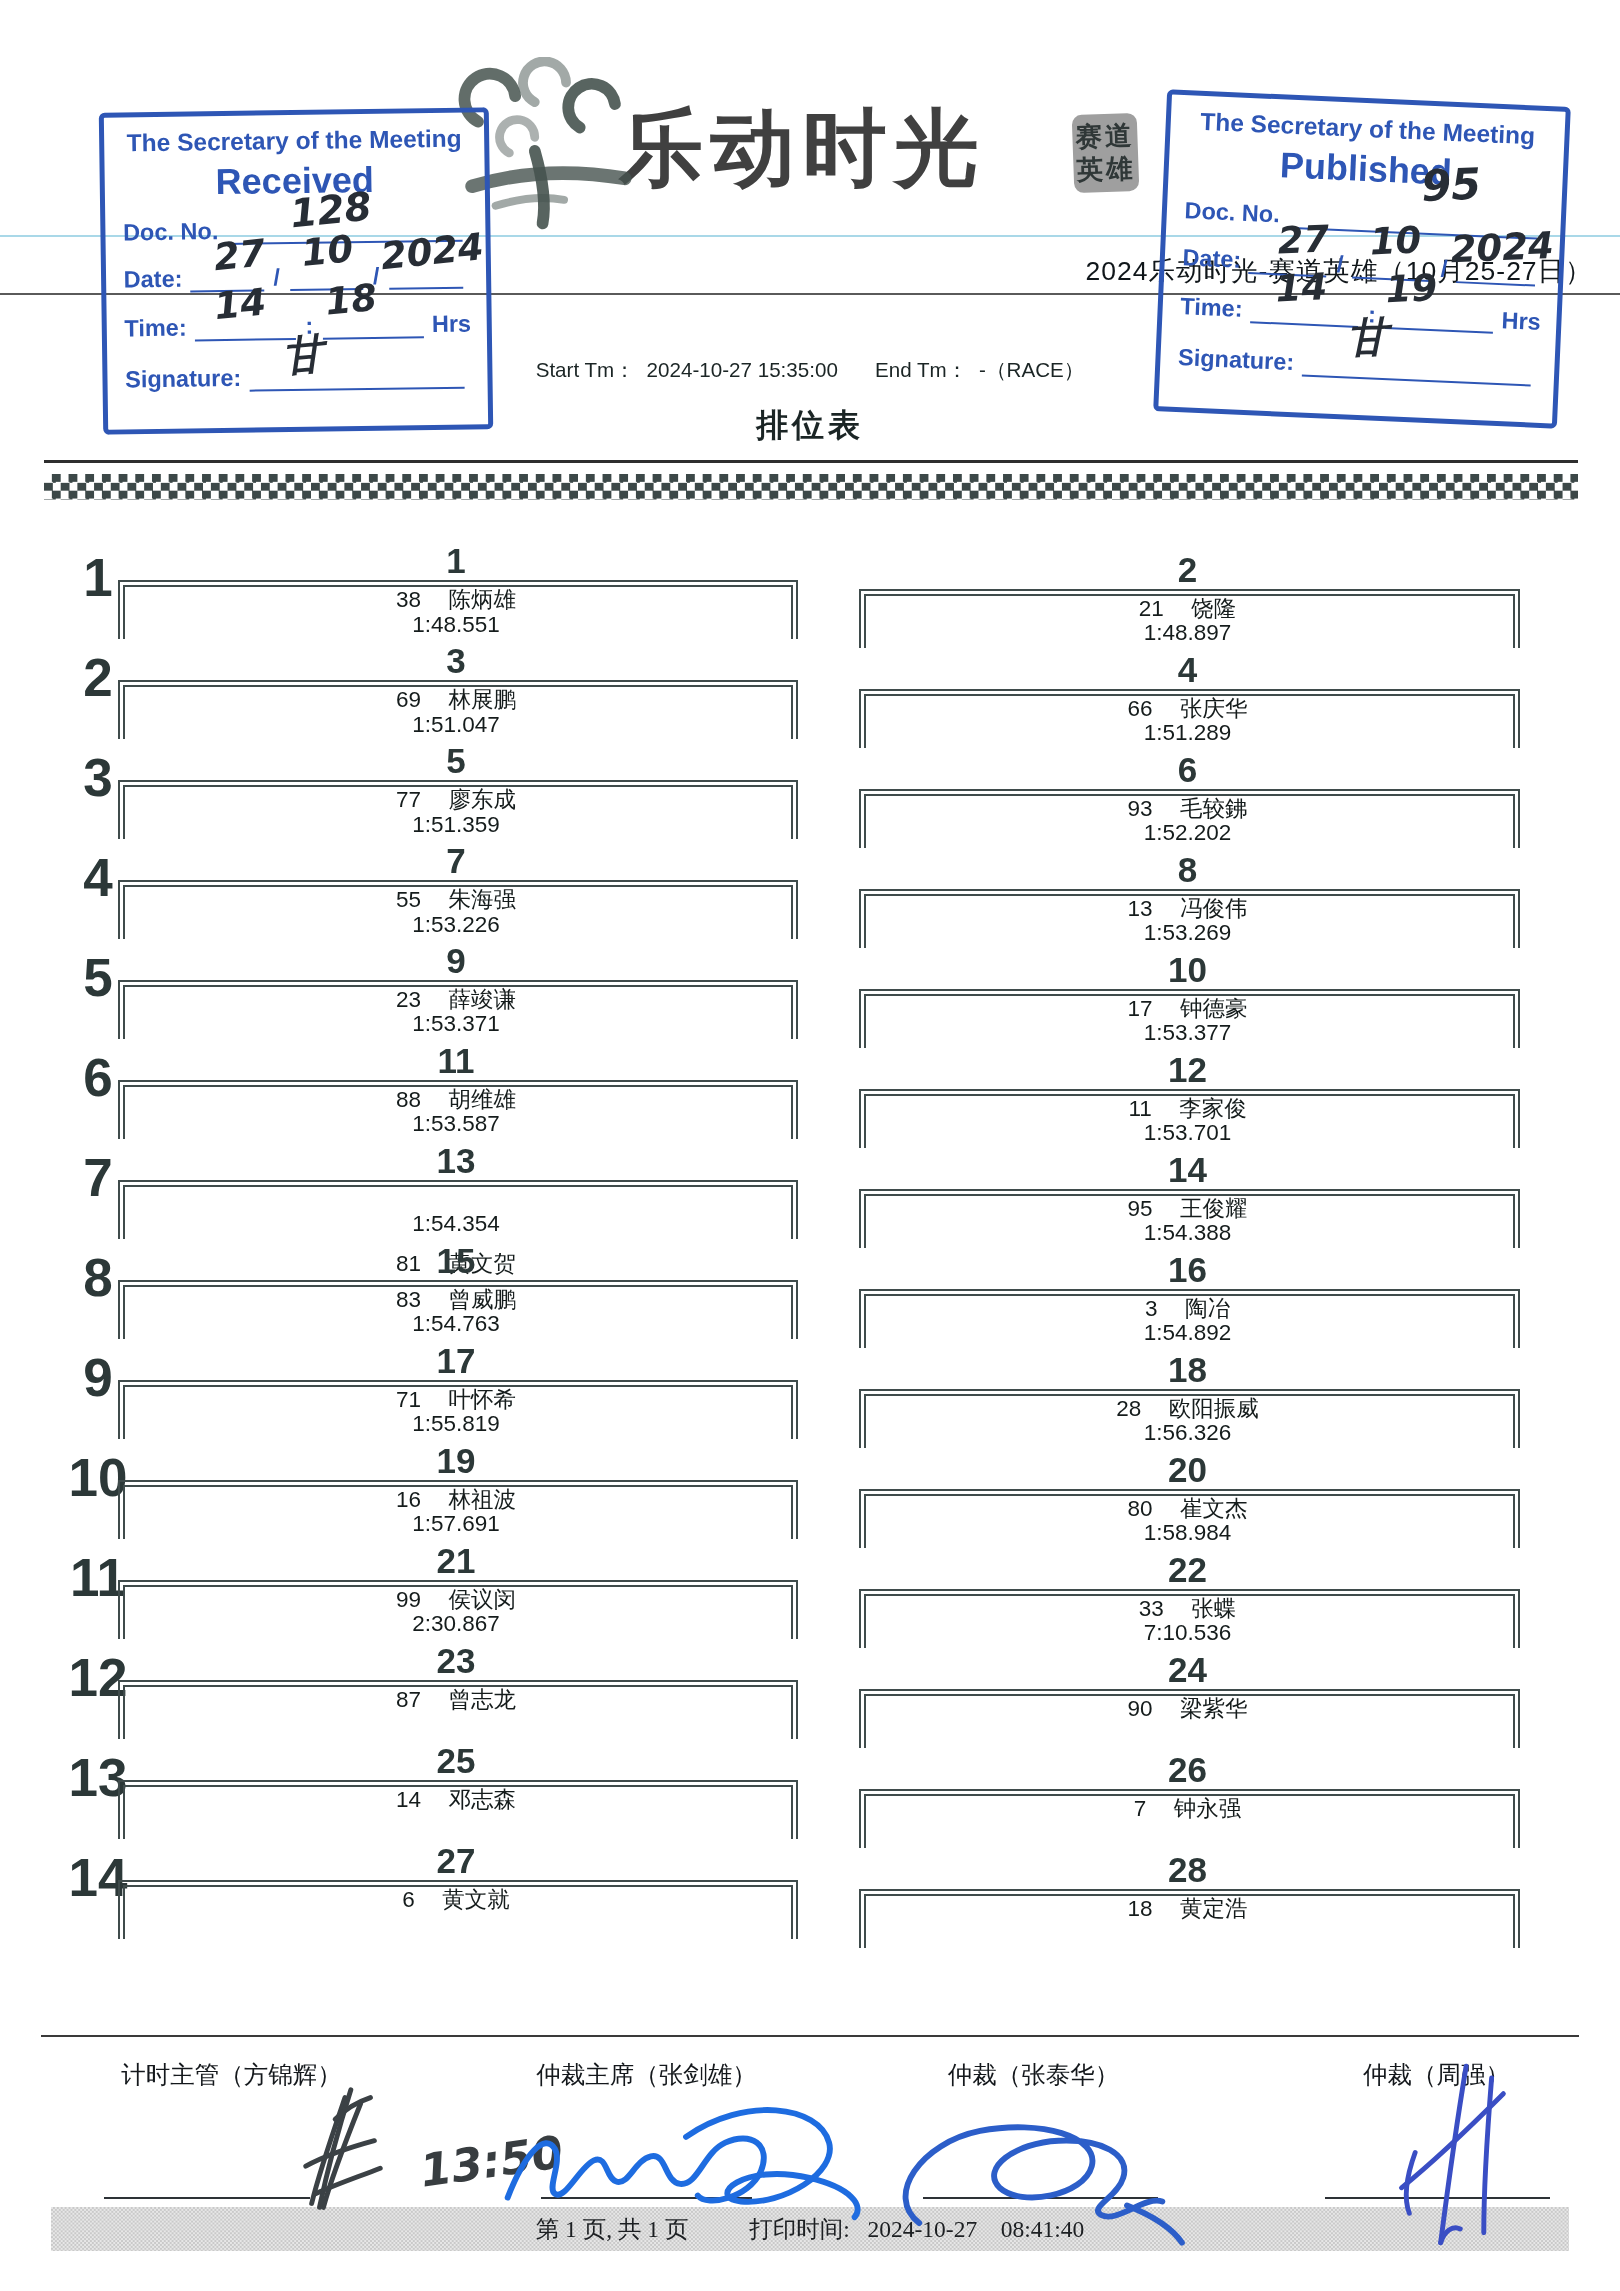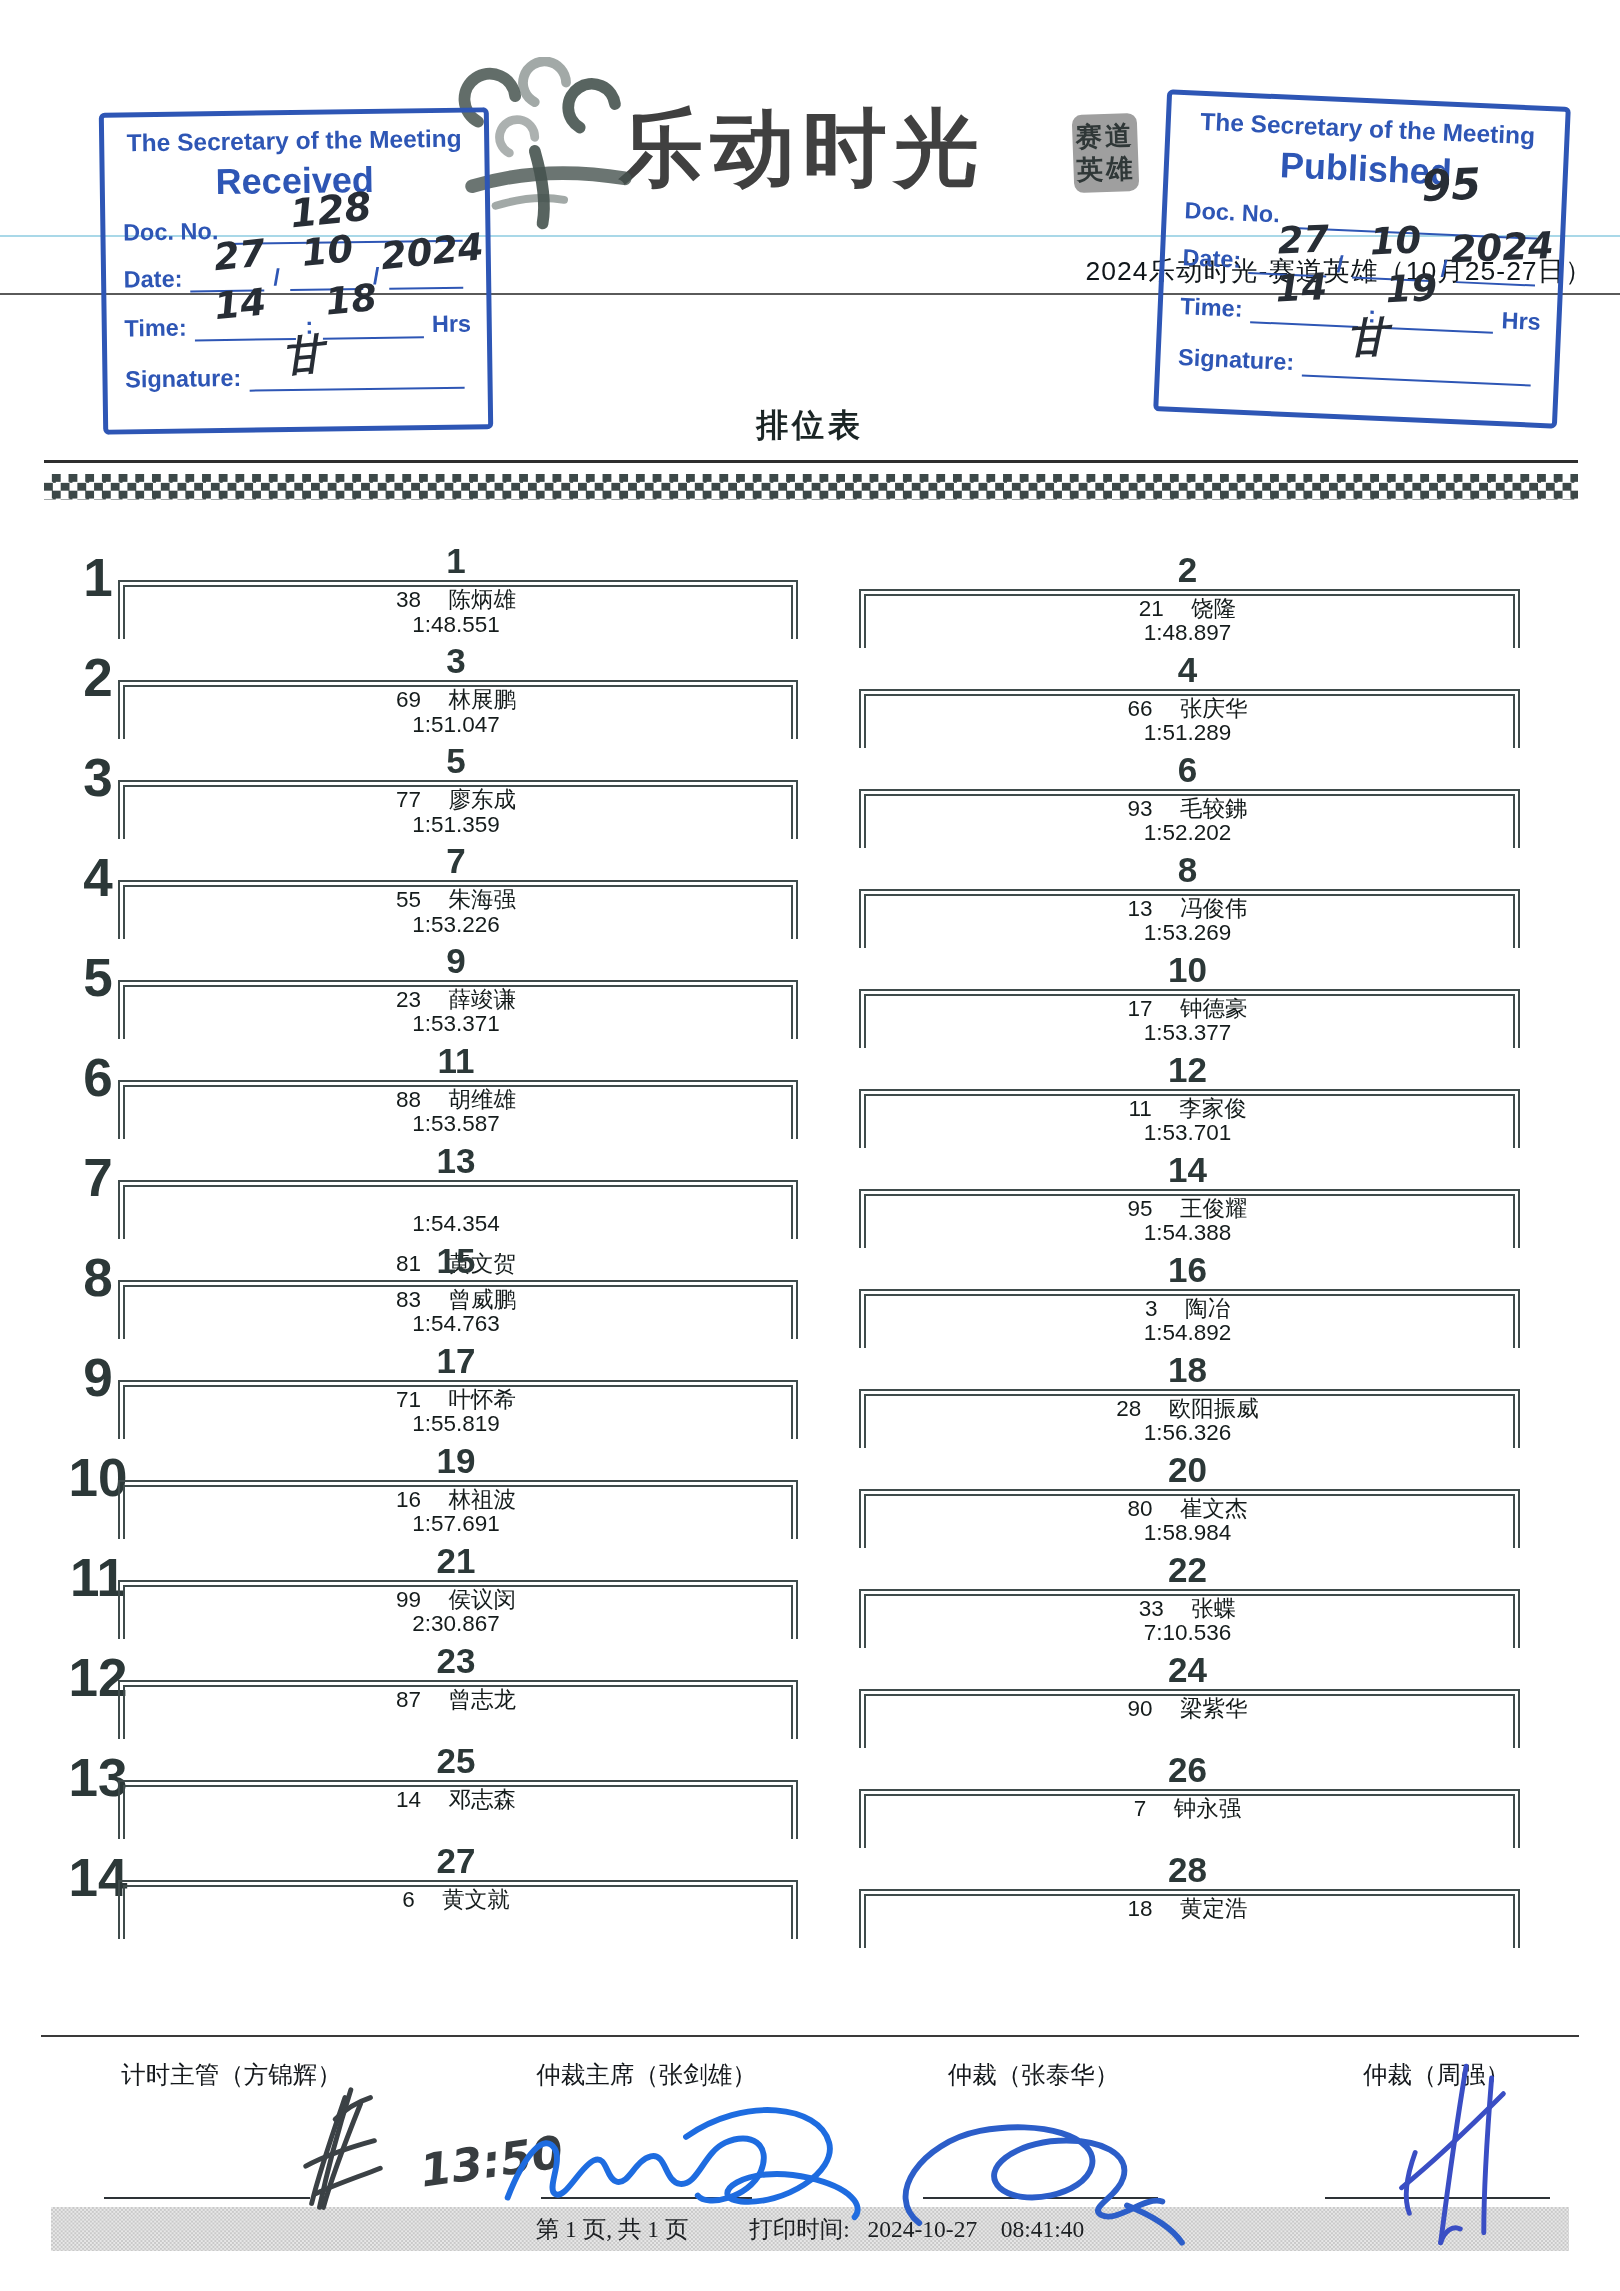--- a/index.html
+++ b/index.html
@@ -162,20 +162,24 @@
       <span class="ink" style="left:94px;top:-23.5px;font-size:37px;">14</span>
       <span class="ink" style="left:204px;top:-27.4px;font-size:37px;">19</span>
     </div>
     <div class="s-row s-sig">
       <span>Signature:</span>
       <span class="uline"></span>
       <span class="ink" style="left:167px;top:-29px;font-size:41px;">甘</span>
     </div>
   </div>
 
+  <div class="tm-line">
+    <span>Start Tm：</span><span>2024-10-27 15:35:00</span>
+    <span style="margin-left:25.5px;">End Tm：</span><span>-（RACE）</span>
+  </div>
   <div class="sheet-title">排位表</div>
 
   <div class="rule-black"></div>
   <div class="checker"></div>
 
   <div id="grid-layer">
       <div class="row-num" style="left: 49px; width: 98px; top: 551px;">1</div>
       <div class="pos-num" style="left: 118px; width: 676px; top: 543px;">1</div>
       <div class="slot-frame" style="left: 118px; width: 676px; top: 580px;"></div>
       <div class="slot-entry" style="left: 118px; width: 676px; top: 588px;"><span class="car">38</span><span class="driver">陈炳雄</span></div>

